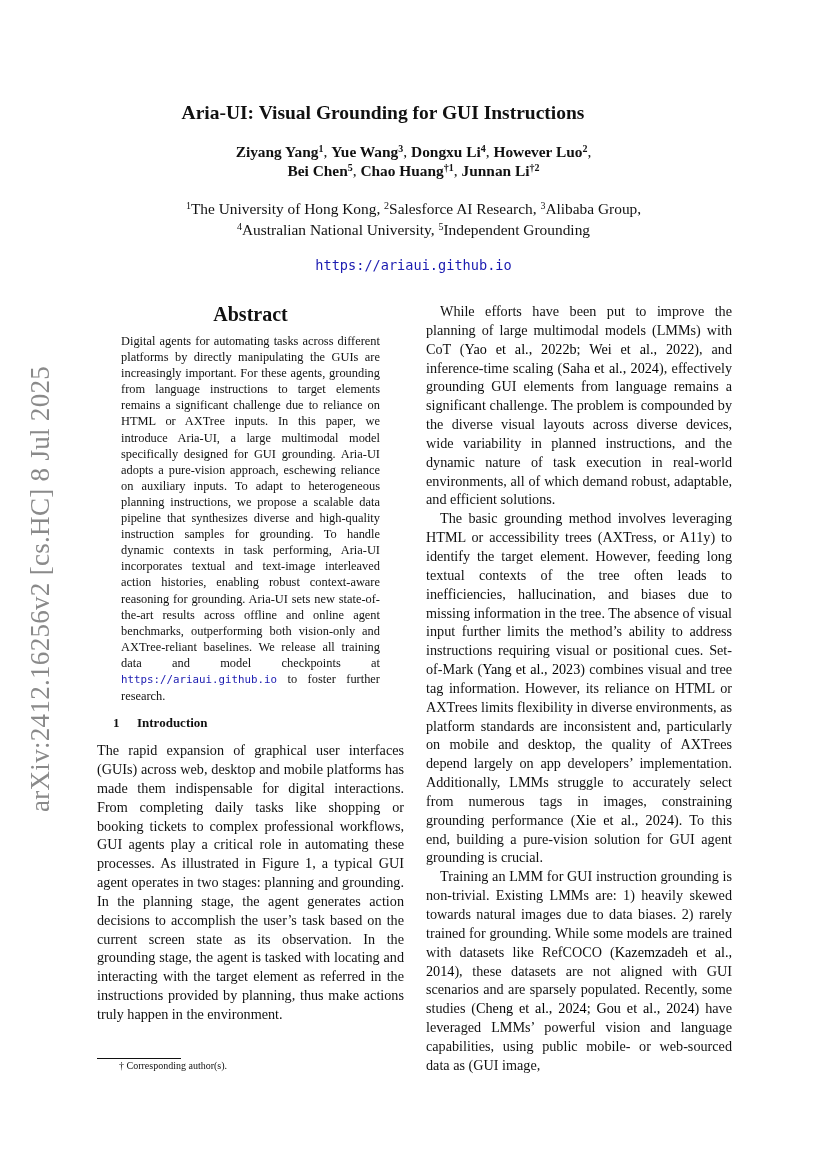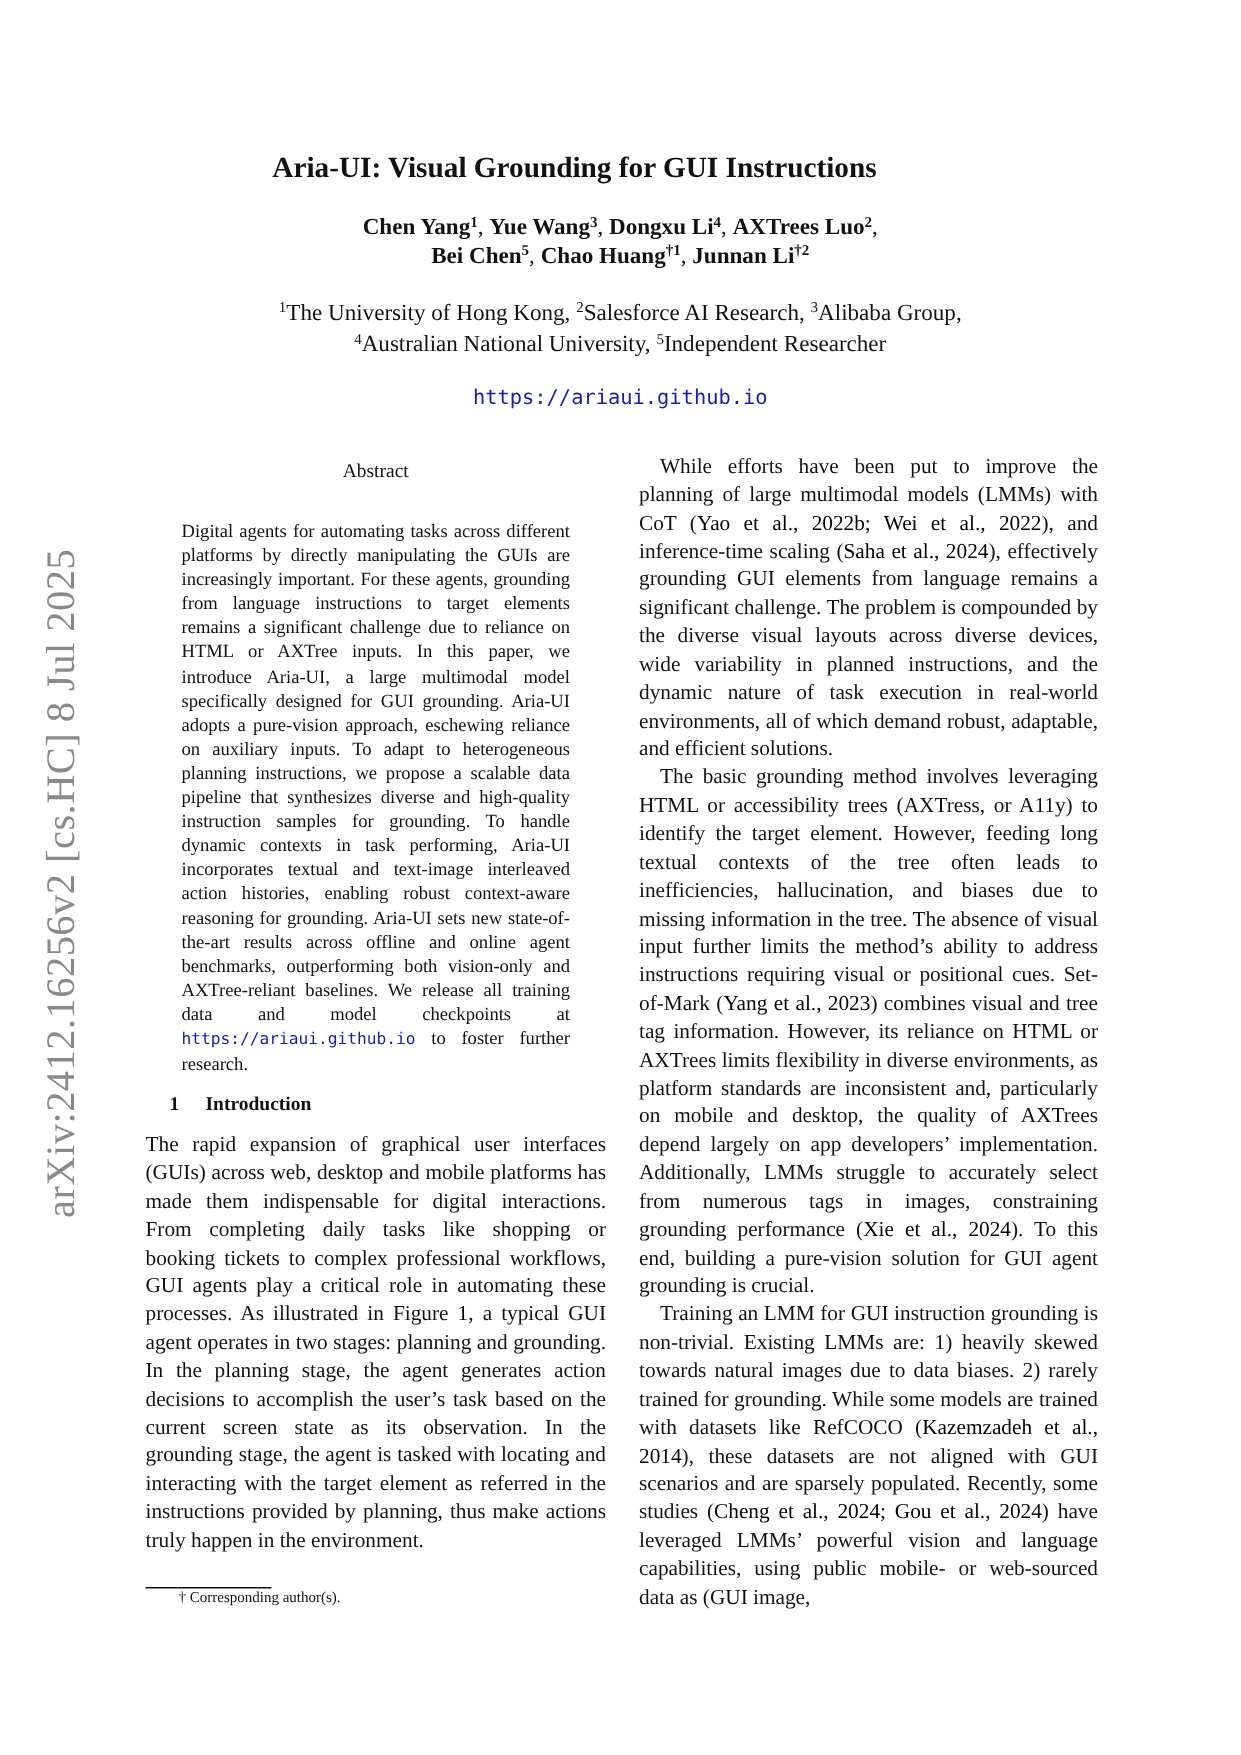--- a/index.html
+++ b/index.html
@@ -16,46 +16,46 @@
   .authors sup, .affil sup { font-size: 10px; vertical-align: 5px; line-height: 0; }
   .authors .comma { font-weight: normal; }
   .affil { position: absolute; top: 198px; left: 0; width: 827px; text-align: center;
            font-size: 15.4px; line-height: 21px; }
   .url { position: absolute; top: 257px; left: 0; width: 827px; text-align: center;
          font-family: "DejaVu Sans Mono", monospace; font-size: 13.6px; color: #1a1ab0; }
   .col { position: absolute; top: 302px; font-size: 14.2px; line-height: 18.85px;
          text-align: justify; hyphens: manual; }
   .col-left { left: 97px; width: 307px; }
   .col-right { left: 426px; width: 306px; }
-  .abstract-head { text-align: center; font-weight: normal; font-size: 13px; line-height: 20px; margin: 2px 0 22px 0; }
+  .abstract-head { text-align: center; font-weight: bold; font-size: 20px; line-height: 20px; margin: 2px 0 9px 0; }
   .abstract { margin: 0 24px 0 24px; font-size: 12.4px; line-height: 16.1px; text-align: justify; }
   .abstract .mono { font-family: "DejaVu Sans Mono", monospace; font-size: 10.8px; color: #1a1ab0; }
   .section { font-weight: bold; font-size: 13px; margin: 9px 0 8px 16px; line-height: 20px; }
   .section .num { display: inline-block; width: 24px; }
   p { margin: 0; }
   .indent { text-indent: 14px; }
   .cite { color: #000000; }
   .footnote-rule { position: absolute; left: 97px; top: 1058px; width: 84px; border-top: 1px solid #111; }
   .footnote { position: absolute; left: 119px; top: 1059px; font-size: 10px; line-height: 14px; }
 </style>
 </head>
 <body>
 
 <div class="stamp">arXiv:2412.16256v2  [cs.HC]  8 Jul 2025</div>
 
 <h1 class="title" style="margin:0;">Aria-UI: Visual Grounding for GUI Instructions</h1>
 
 <div class="authors">
-  <div id="authors1"><span>Chen Yang</span><sup>1</sup><span class="comma">, </span><span>Yue Wang</span><sup>3</sup><span class="comma">, </span><span>Dongxu Li</span><sup>4</sup><span class="comma">, </span><span>AXTrees Luo</span><sup>2</sup><span class="comma">,</span></div>
+  <div id="authors1"><span>Ziyang Yang</span><sup>1</sup><span class="comma">, </span><span>Yue Wang</span><sup>3</sup><span class="comma">, </span><span>Dongxu Li</span><sup>4</sup><span class="comma">, </span><span>However Luo</span><sup>2</sup><span class="comma">,</span></div>
   <div id="authors2"><span>Bei Chen</span><sup>5</sup><span class="comma">, </span><span>Chao Huang</span><sup>†1</sup><span class="comma">, </span><span>Junnan Li</span><sup>†2</sup></div>
 </div>
 
 <div class="affil">
   <div id="affil1"><sup>1</sup><span>The University of Hong Kong, </span><sup>2</sup><span>Salesforce AI Research, </span><sup>3</sup><span>Alibaba Group,</span></div>
-  <div id="affil2"><sup>4</sup><span>Australian National University, </span><sup>5</sup><span>Independent Researcher</span></div>
+  <div id="affil2"><sup>4</sup><span>Australian National University, </span><sup>5</sup><span>Independent Grounding</span></div>
 </div>
 
 <div class="url">https://ariaui.github.io</div>
 
 <div class="col col-left">
   <div class="abstract-head">Abstract</div>
   <div class="abstract">
     <span>Digital agents for automating tasks across different platforms by directly manipulating the GUIs are increasingly important.  For these agents, grounding from language instructions to target elements remains a significant challenge due to reliance on HTML or AXTree inputs.  In this paper, we introduce Aria-UI, a large multimodal model specifically designed for GUI grounding.  Aria-UI adopts a pure-vision approach, eschewing reliance on auxiliary inputs.  To adapt to heterogeneous planning instructions, we propose a scalable data pipeline that synthesizes diverse and high-quality instruction samples for grounding. To handle dynamic contexts in task performing, Aria-UI incorporates textual and text-image interleaved action histories, enabling robust context-aware reasoning for grounding. Aria-UI sets new state-of-the-art results across offline and online agent benchmarks, outperforming both vision-only and AXTree-reliant baselines.  We release all training data and model checkpoints at </span><span class="mono">https://ariaui.github.io</span><span> to foster further research.</span>
   </div>
   <div class="section">

